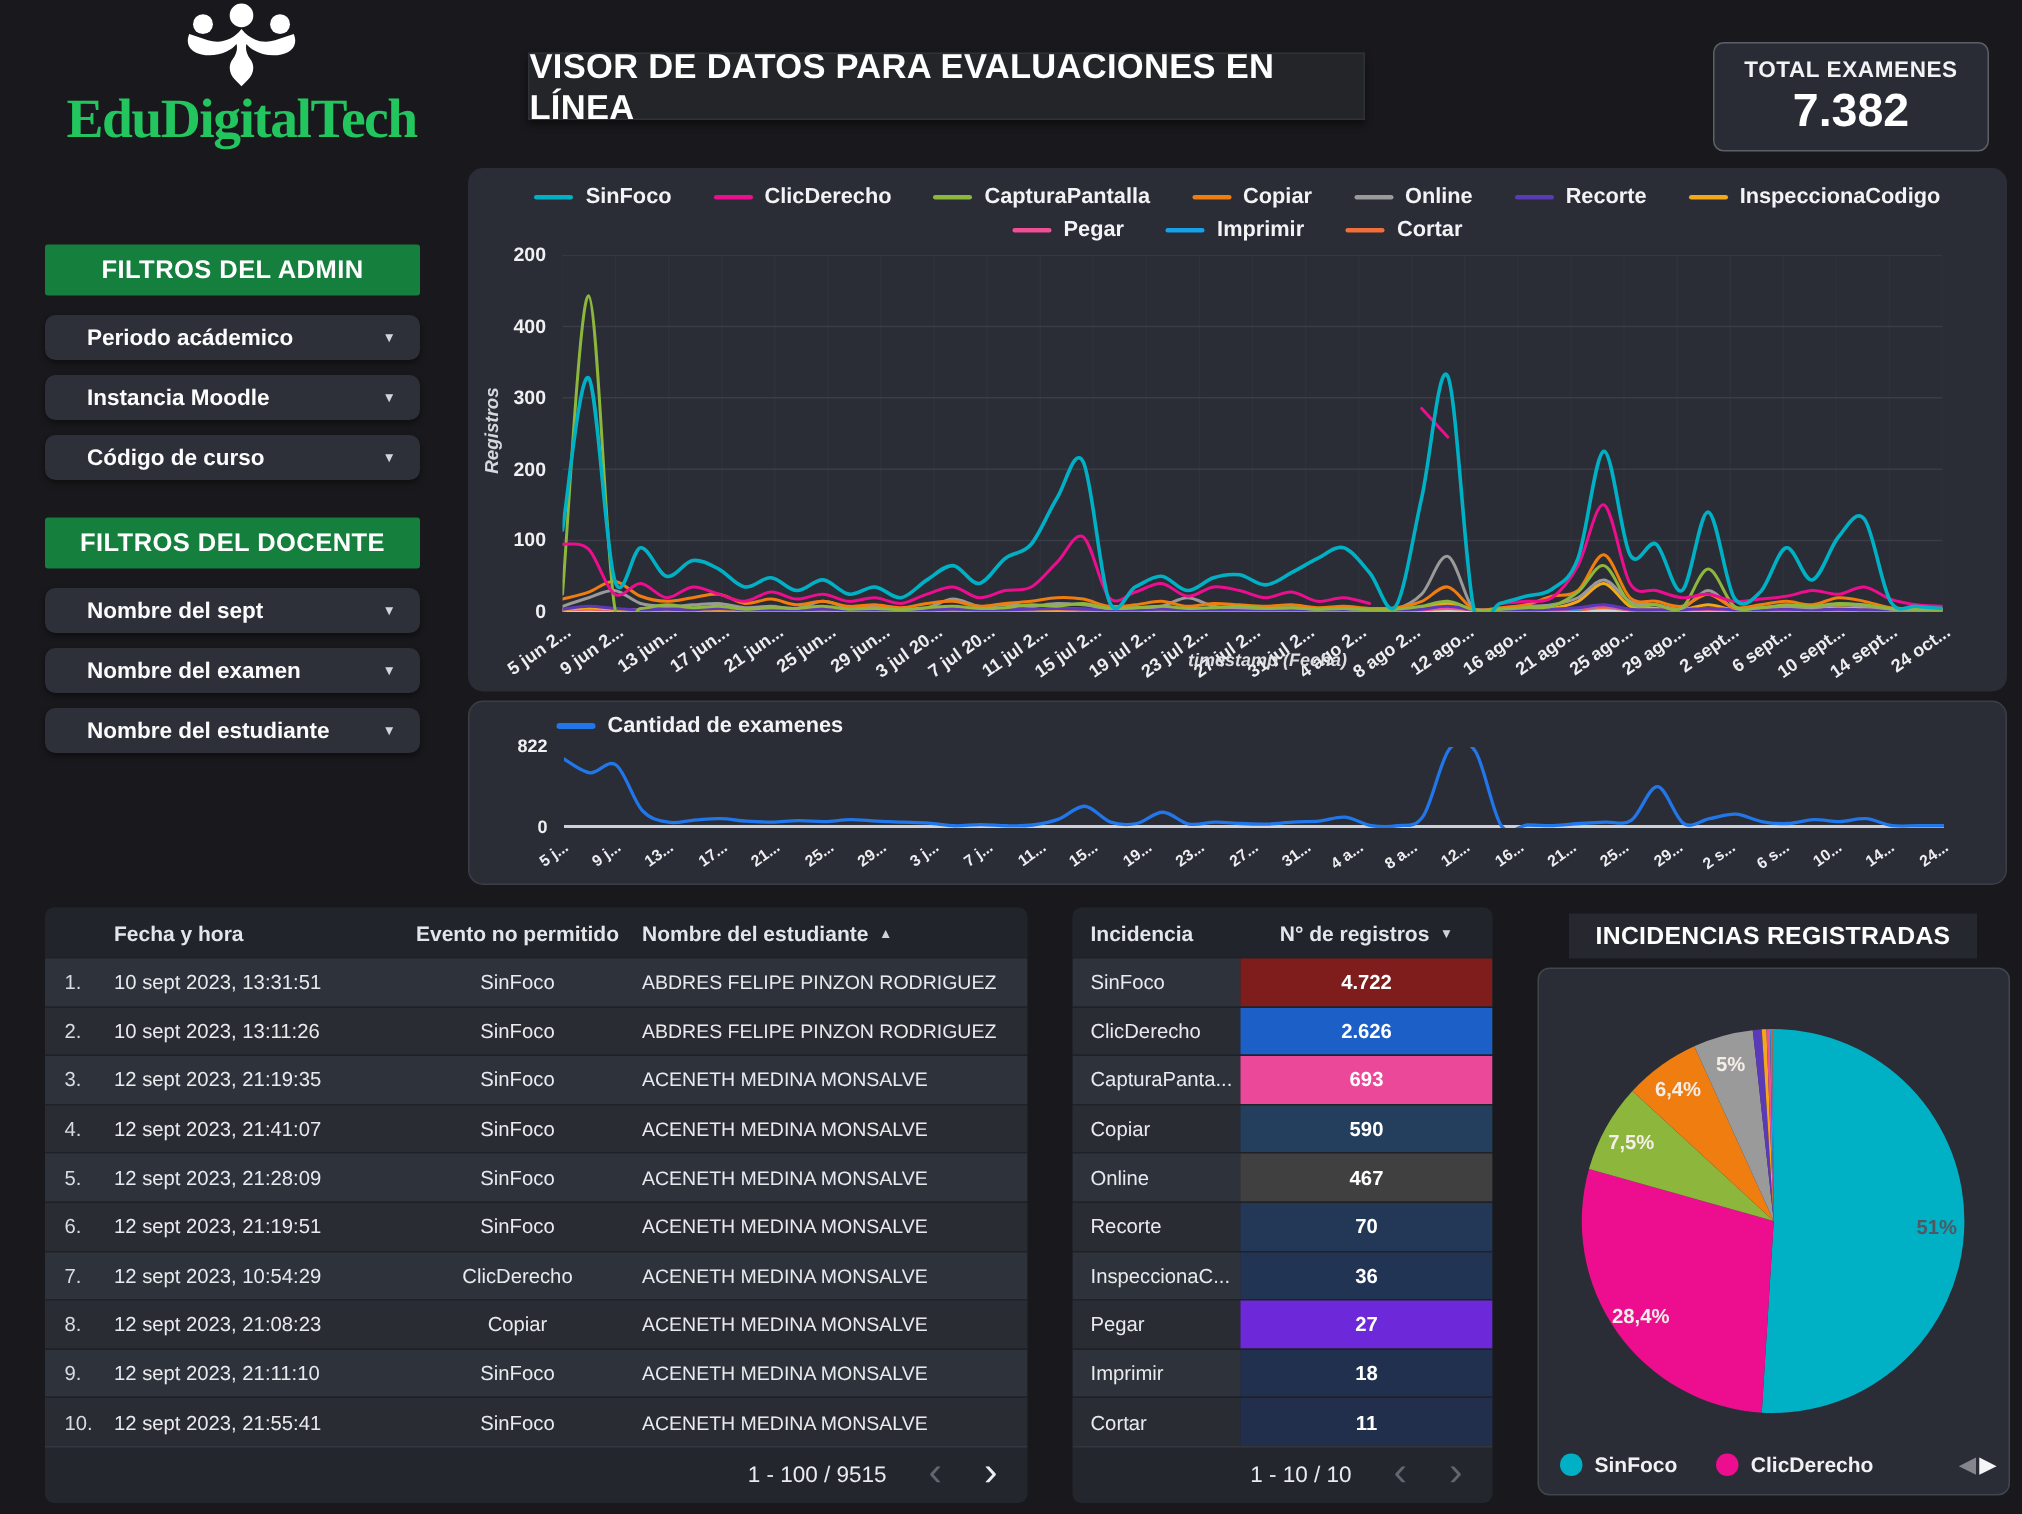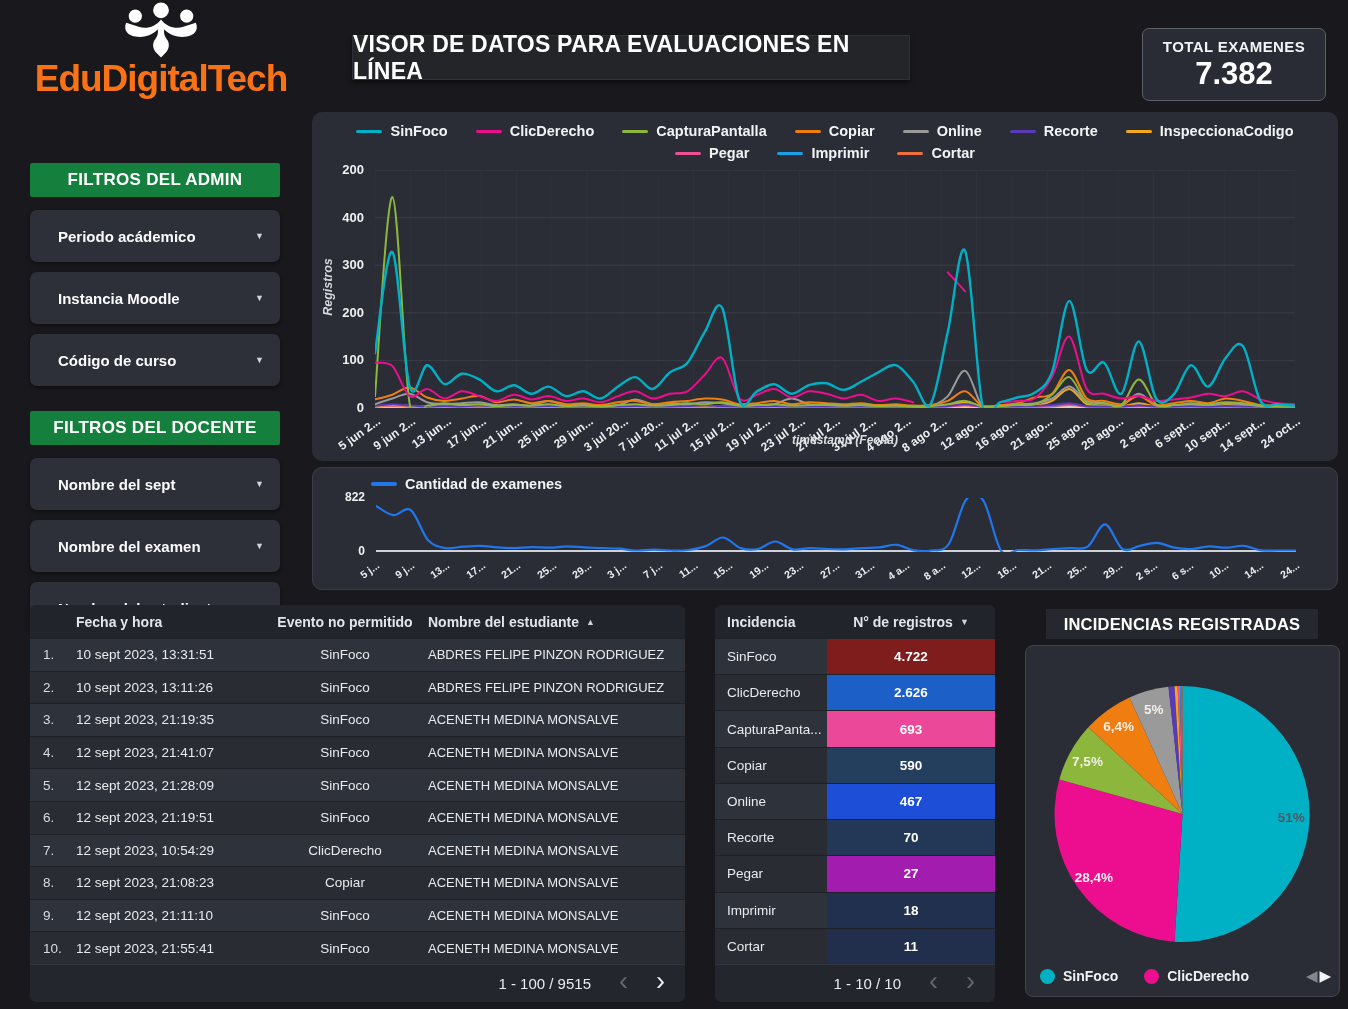--- a/index.html
+++ b/index.html
@@ -2,35 +2,35 @@
 <html><head>
 <meta charset="utf-8">
 <style>
   html,body{margin:0;padding:0;background:#19191d;}
   *{box-sizing:border-box;font-family:"Liberation Sans",sans-serif;}
   .page{position:relative;width:1348px;height:1009px;background:#19191d;overflow:hidden;color:#fff;}
 
   
   .logo{position:absolute;left:16px;top:2px;width:290px;height:100px;display:flex;flex-direction:column;align-items:center;}
   .logo svg{width:112px;height:58px;fill:#ffffff;}
-  .logo-text{font-size:37px;font-weight:800;letter-spacing:-1px;color:#f97316;margin-top:-2px;}
+  .logo-text{font-size:37px;font-weight:800;letter-spacing:-1px;color:#22c55e;margin-top:-2px;font-family:Liberation Serif, serif;}
   .title-box{position:absolute;left:352px;top:35px;width:558px;height:45px;background:#232529;border:1px solid #2e3138;
     box-shadow:0 3px 5px rgba(0,0,0,.45);display:flex;align-items:center;justify-content:center;}
   .title-box span{font-size:23px;font-weight:700;letter-spacing:.2px;}
   .total-box{position:absolute;left:1142px;top:28px;width:184px;height:73px;background:#292c34;border:1px solid #5c6068;
     border-radius:7px;display:flex;flex-direction:column;align-items:center;justify-content:center;}
   .total-label{font-size:15px;font-weight:700;color:#f2f3f5;letter-spacing:.4px;}
   .total-value{font-size:31px;font-weight:700;margin-top:1px;}
 
   
   .sidebar{position:absolute;left:30px;top:163px;width:250px;}
   .section-head{height:34px;background:#15803d;display:flex;align-items:center;justify-content:center;
     font-size:17px;font-weight:800;letter-spacing:.3px;margin-bottom:13px;border-radius:2px;}
   .section-head.docente{margin-top:25px;}
-  .dd{height:52px;background:#2d3039;border-radius:7px;margin-bottom:10px;display:flex;align-items:center;
+  .dd{height:30px;background:#2d3039;border-radius:7px;margin-bottom:10px;display:flex;align-items:center;
     padding:0 16px 0 28px;box-shadow:0 2px 4px rgba(0,0,0,.45);cursor:pointer;}
   .dd .dd-label{flex:1;font-size:15px;font-weight:700;color:#fcfcfd;}
   .dd .caret{font-size:9px;color:#d3d5da;}
 
   
   .panel{position:absolute;background:#2a2d36;border-radius:10px;}
   .main-panel{left:312px;top:112px;width:1026px;height:349px;}
   .exam-panel{left:312px;top:467px;width:1026px;height:123px;border:1px solid #3b3e47;}
   .legend-wrap{position:absolute;left:0;top:9px;width:100%;display:flex;flex-direction:column;align-items:center;gap:1px;}
   .legend-row{display:flex;justify-content:center;gap:28px;line-height:21px;}
@@ -420,29 +420,33 @@
         <div class="t-row odd">
           <div class="cell" style="padding-left: 12px;">CapturaPanta...</div>
           <div class="cell val-cell" style="background: #ec4899;">693</div>
         </div>
         <div class="t-row even">
           <div class="cell" style="padding-left: 12px;">Copiar</div>
           <div class="cell val-cell" style="background: rgb(36, 62, 93);">590</div>
         </div>
         <div class="t-row odd">
           <div class="cell" style="padding-left: 12px;">Online</div>
-          <div class="cell val-cell" style="background: #1d4ed8;">467</div>
+          <div class="cell val-cell" style="background: #404040;">467</div>
         </div>
         <div class="t-row even">
           <div class="cell" style="padding-left: 12px;">Recorte</div>
           <div class="cell val-cell" style="background: rgb(35, 55, 86);">70</div>
         </div>
+        <div class="t-row odd">
+          <div class="cell" style="padding-left: 12px;">InspeccionaC...</div>
+          <div class="cell val-cell" style="background: rgb(34, 52, 83);">36</div>
+        </div>
         <div class="t-row even">
           <div class="cell" style="padding-left: 12px;">Pegar</div>
-          <div class="cell val-cell" style="background: #a21caf;">27</div>
+          <div class="cell val-cell" style="background: #6d28d9;">27</div>
         </div>
         <div class="t-row odd">
           <div class="cell" style="padding-left: 12px;">Imprimir</div>
           <div class="cell val-cell" style="background: rgb(34, 48, 79);">18</div>
         </div>
         <div class="t-row even">
           <div class="cell" style="padding-left: 12px;">Cortar</div>
           <div class="cell val-cell" style="background: rgb(33, 47, 77);">11</div>
         </div>
       </div>

